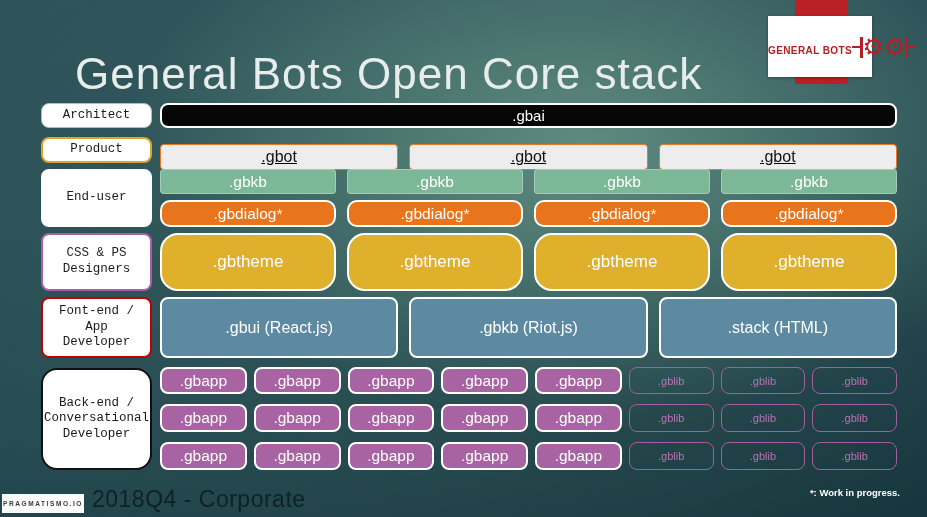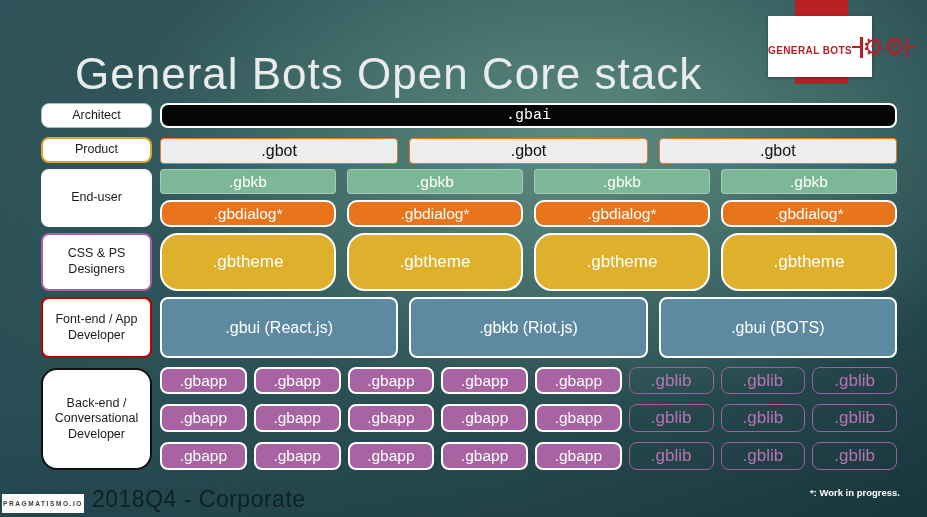--- a/index.html
+++ b/index.html
@@ -27,53 +27,53 @@
   .logo-brand{margin-top:8px; font-size:10px; font-weight:bold; letter-spacing:.4px; color:var(--brand_red,#b41f24); white-space:nowrap;}
   .logo-gears{display:flex; align-items:center; margin-top:1px; color:var(--brand_red,#b41f24);}
   .logo-hline{width:8px; height:2.5px; background:var(--brand_red,#b41f24);}
   .logo-vbar{width:2.5px; height:21px; background:var(--brand_red,#b41f24);}
   .gear{font-family:"DejaVu Sans",sans-serif; font-size:24px; line-height:24px;}
   
   .label{
     position:absolute; left:41px; width:111px; box-sizing:border-box;
     background:#ffffff; color:#1a1a1a; font-size:12.5px; line-height:1.25;
     display:flex; align-items:center; justify-content:center; text-align:center;
-    border-radius:8px; padding:2px 6px;
+    border-radius:8px; padding:2px 6px;font-family:Liberation Mono, monospace;
   }
   .label-architect{top:103px; height:25px; border:1.5px solid var(--lbl_architect,#a9c3b4);}
   .label-product{top:137px; height:26px; border:2px solid var(--lbl_product,#d9a72a);}
   .label-enduser{top:169px; height:58px; border:2px solid var(--lbl_enduser,#ffffff);}
   .label-designers{top:233px; height:58px; border:2px solid var(--lbl_designers,#a85fa8);}
   .label-frontend{top:297px; height:61px; border:2px solid var(--lbl_frontend,#c00000);}
   .label-backend{top:368px; height:102px; border:2px solid var(--lbl_backend,#111111); border-radius:16px;}
   
   .row{position:absolute; left:160px; width:737px; display:flex;}
   .gap11{gap:11px;} .gap7{gap:7px;}
   .cgroup{display:contents;}
   .cell{
     flex:1; box-sizing:border-box; display:flex; align-items:center; justify-content:center;
     white-space:nowrap; color:#ffffff;
   }
-  .row-gbai{top:103px; height:25px;font-family:Liberation Mono, monospace;}
-  .row-gbot{top:138px; height:26px;}
+  .row-gbai{top:103px; height:25px;}
+  .row-gbot{top:144px; height:26px;text-decoration:underline;}
   .row-gbkb{top:169px; height:25px;}
   .row-gbdialog{top:200px; height:27px;}
   .row-gbtheme{top:233px; height:58px;}
   .row-gbui{top:297px; height:61px;}
   .row-apps-1{top:367px; height:27px;}
   .row-apps-2{top:404px; height:28px;}
   .row-apps-3{top:442px; height:28px;}
   .cell-gbai{background:var(--gbai,#060606); border:2px solid #fff; border-radius:8px; font-size:15px;}
   .cell-gbot{background:var(--gbot_bg,#ededed); border:1.5px solid var(--gbot_border,#e87722); border-radius:4px; color:#111; font-size:16px;}
   .cell-gbkb{background:var(--gbkb,#7cb897); border:1px solid rgba(255,255,255,.3); border-radius:4px; font-size:15.5px;}
   .cell-gbdialog{background:var(--gbdialog,#e8741c); border:2px solid #fff; border-radius:10px; font-size:15.5px;}
   .cell-gbtheme{background:var(--gbtheme,#dfb02c); border:2px solid #fff; border-radius:18px; font-size:17px;}
   .cell-gbui{background:var(--gbui,#5d8aa1); border:2px solid #fff; border-radius:8px; font-size:16px;}
   .cell-gbapp{background:var(--gbapp,#a763a2); border:2px solid #fff; border-radius:8px; font-size:15.5px;}
-  .cell-gblib{background:transparent; border:1.5px solid var(--gblib_border,#a05f9f); border-radius:8px; color:var(--gblib_text,#b873b2); font-size:17px;}
+  .cell-gblib{background:transparent; border:1.5px solid var(--gblib_border,#a05f9f); border-radius:8px; color:var(--gblib_text,#b873b2); font-size:11px;}
   
   .vendor-badge{
     position:absolute; left:2px; top:494px; width:82px; height:19px;
     background:#fbfbfb; display:flex; align-items:center; justify-content:center;
     font-size:6.5px; font-weight:bold; letter-spacing:1.6px; color:#3c3c3c; white-space:nowrap;
   }
   .footer-caption{position:absolute; left:92px; top:486px; font-size:23px; color:rgba(10,28,33,.88); letter-spacing:.5px;}
   .footer-note{position:absolute; right:27px; top:487px; font-size:9.5px; font-weight:600; color:#ffffff;}
 </style>
 </head>
@@ -162,21 +162,21 @@
       </div>
     </div>
   <div class="row row-gbui gap11">
       <div class="cell cell-gbui">
         <span>.gbui (React.js)</span>
       </div>
       <div class="cell cell-gbui">
         <span>.gbkb (Riot.js)</span>
       </div>
       <div class="cell cell-gbui">
-        <span>.gbui (BOTS)</span>
+        <span>.stack (HTML)</span>
       </div>
     </div>
 
   <div class="row row-apps-1 gap7">
     <div class="cgroup"><div class="cell cell-gbapp">
           <span>.gbapp</span>
         </div><div class="cell cell-gbapp">
           <span>.gbapp</span>
         </div><div class="cell cell-gbapp">
           <span>.gbapp</span>

